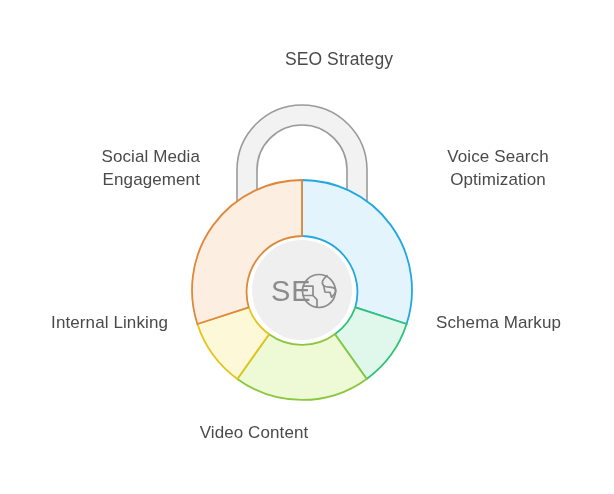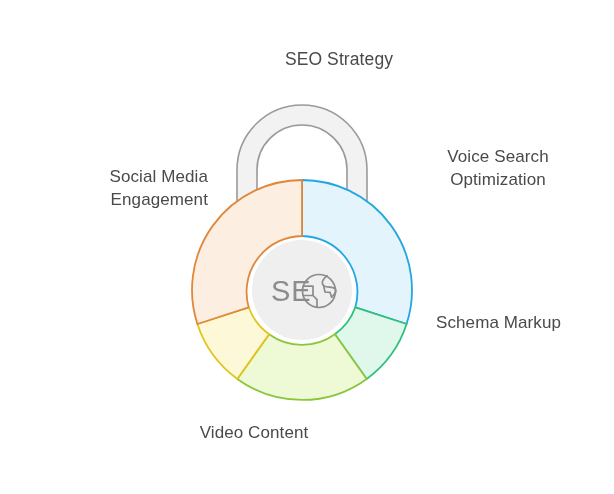--- a/index.html
+++ b/index.html
@@ -44,25 +44,24 @@
     font-size: 17.5px;
     padding-left: 32px;
   }
   #label-voice-search {
     left: 398px;
     top: 145px;
     width: 200px;
     text-align: center;
   }
   #label-social-media {
-    left: 16px;
+    left: 8px;
     top: 145px;
     width: 192px;
     text-align: right;
-    margin-top: 20px;
   }
   #label-schema-markup {
     left: 436px;
     top: 311px;
     width: 180px;
     text-align: left;
   }
   #label-internal-linking {
     left: 0px;
     top: 311px;
@@ -150,17 +149,18 @@
 
   <div class="label" id="title-label" style="color: rgb(74, 74, 74);">SEO Strategy</div>
 
   <div class="label" id="label-voice-search" style="color: rgb(74, 74, 74);">Voice Search
 Optimization</div>
 
   <div class="label" id="label-schema-markup" style="color: rgb(74, 74, 74);">Schema Markup</div>
 
   <div class="label" id="label-video-content" style="color: rgb(74, 74, 74);">Video Content</div>
 
+  <div class="label" id="label-internal-linking" style="color: rgb(74, 74, 74);">Internal Linking</div>
 
   <div class="label" id="label-social-media" style="color: rgb(74, 74, 74);">Social Media
 Engagement</div>
 
 </div>
 
 </body></html>

